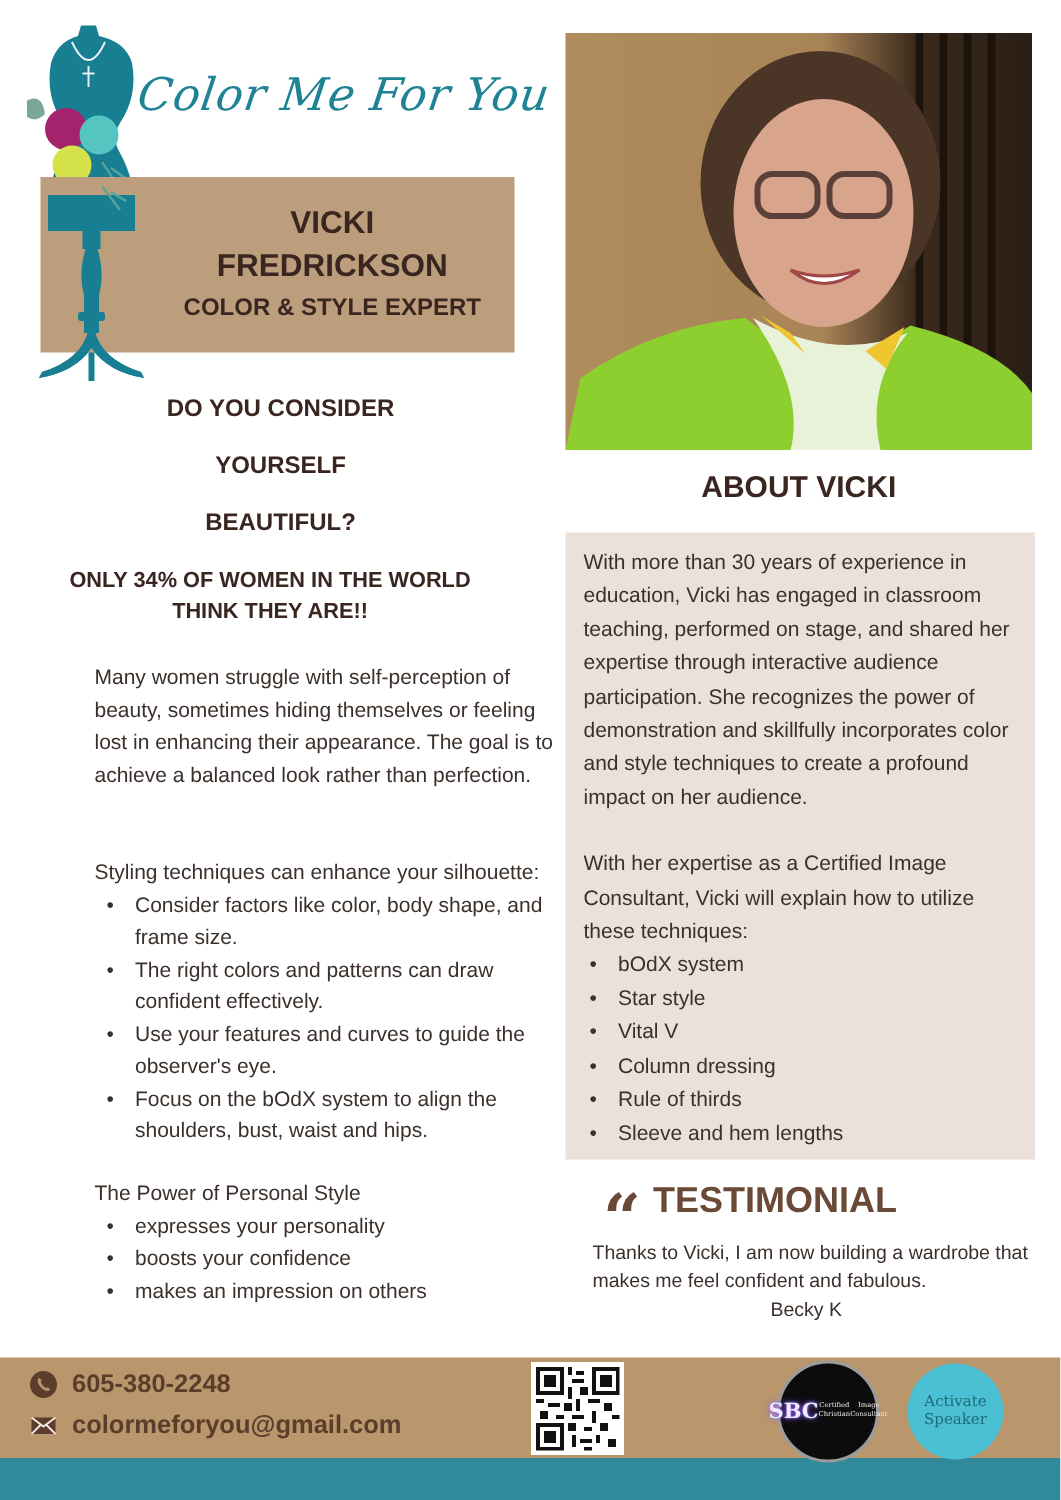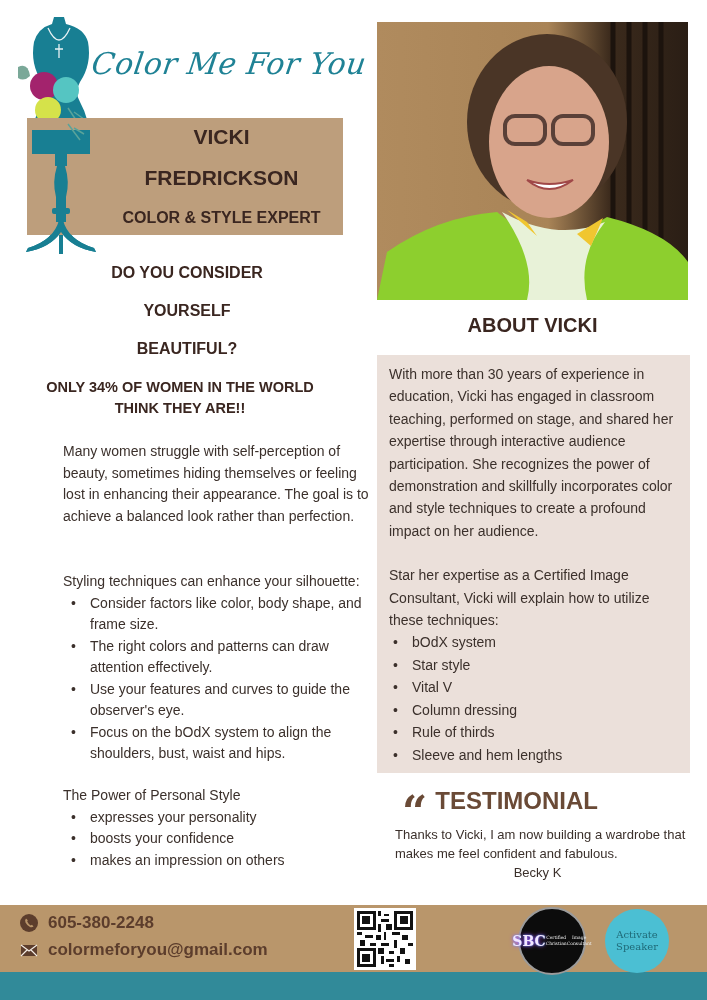--- a/index.html
+++ b/index.html
@@ -13,21 +13,20 @@
       font-family: "DejaVu Serif", serif; font-style: italic;
       font-size: 30px; color: #1f8295; letter-spacing: 0.5px;
       transform: skewX(-8deg);
     }
 
     .name-box {
       position: absolute; left: 27px; top: 118px; width: 316px; height: 117px;
       background: #bd9e7c; z-index: 0;
       display: flex; flex-direction: column; align-items: center; justify-content: center;
       padding-left: 73px;
-      gap: 12px;
     }
     .name-box .name-line { font-weight: bold; font-size: 21px; color: #3a2620; line-height: 29px; }
     .name-box .subtitle { font-weight: bold; font-size: 16px; color: #3a2620; line-height: 26px; margin-top: 1px; }
 
     
     .headline {
       position: absolute; left: 20px; top: 254px; width: 334px; text-align: center;
       font-weight: bold; font-size: 16px; line-height: 38px; color: #3a2620;
     }
     .subheadline {
@@ -147,21 +146,21 @@
   <div>ONLY 34% OF WOMEN IN THE WORLD</div>
   <div>THINK THEY ARE!!</div>
 </div>
 
 <p class="body-text intro">Many women struggle with self-perception of beauty, sometimes hiding themselves or feeling lost in enhancing their appearance. The goal is to achieve a balanced look rather than perfection.</p>
 
 <div class="body-text styling">
   <div>Styling techniques can enhance your silhouette:</div>
   <ul class="bullets">
     <li>Consider factors like color, body shape, and frame size.</li>
-    <li>The right colors and patterns can draw attention effectively.</li>
+    <li>The right colors and patterns can draw confident effectively.</li>
     <li>Use your features and curves to guide the observer's eye.</li>
     <li>Focus on the bOdX system to align the shoulders, bust, waist and hips.</li>
   </ul>
 </div>
 
 <div class="body-text power">
   <div>The Power of Personal Style</div>
   <ul class="bullets">
     <li>expresses your personality</li>
     <li>boosts your confidence</li>
@@ -192,21 +191,21 @@
 
     <path d="M125 190 Q160 240 150 278 L210 278 Q200 235 228 200 Q180 220 125 190 Z" fill="#e8f2d8"></path>
     <path d="M130 188 L160 214 L150 200 Z M200 212 L226 196 L214 224 Z" fill="#f0c630"></path>
   </svg>
 </div>
 
 <div class="about-title">ABOUT VICKI</div>
 
 <div class="about-box">
   <p>With more than 30 years of experience in education, Vicki has engaged in classroom teaching, performed on stage, and shared her expertise through interactive audience participation.  She recognizes the power of demonstration and skillfully incorporates color and style techniques to create a profound impact on her audience.</p>
-  <p>Star her expertise as a Certified Image Consultant, Vicki will explain how to utilize these techniques:</p>
+  <p>With her expertise as a Certified Image Consultant, Vicki will explain how to utilize these techniques:</p>
   <ul class="bullets">
     <li>bOdX system</li>
     <li>Star style</li>
     <li>Vital V</li>
     <li>Column dressing</li>
     <li>Rule of thirds</li>
     <li>Sleeve and hem lengths</li>
   </ul>
 </div>
 

